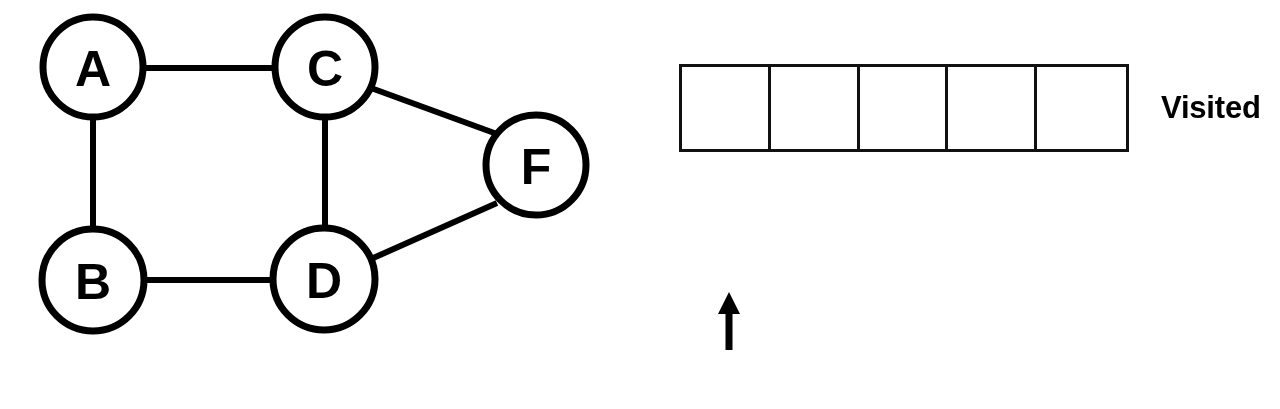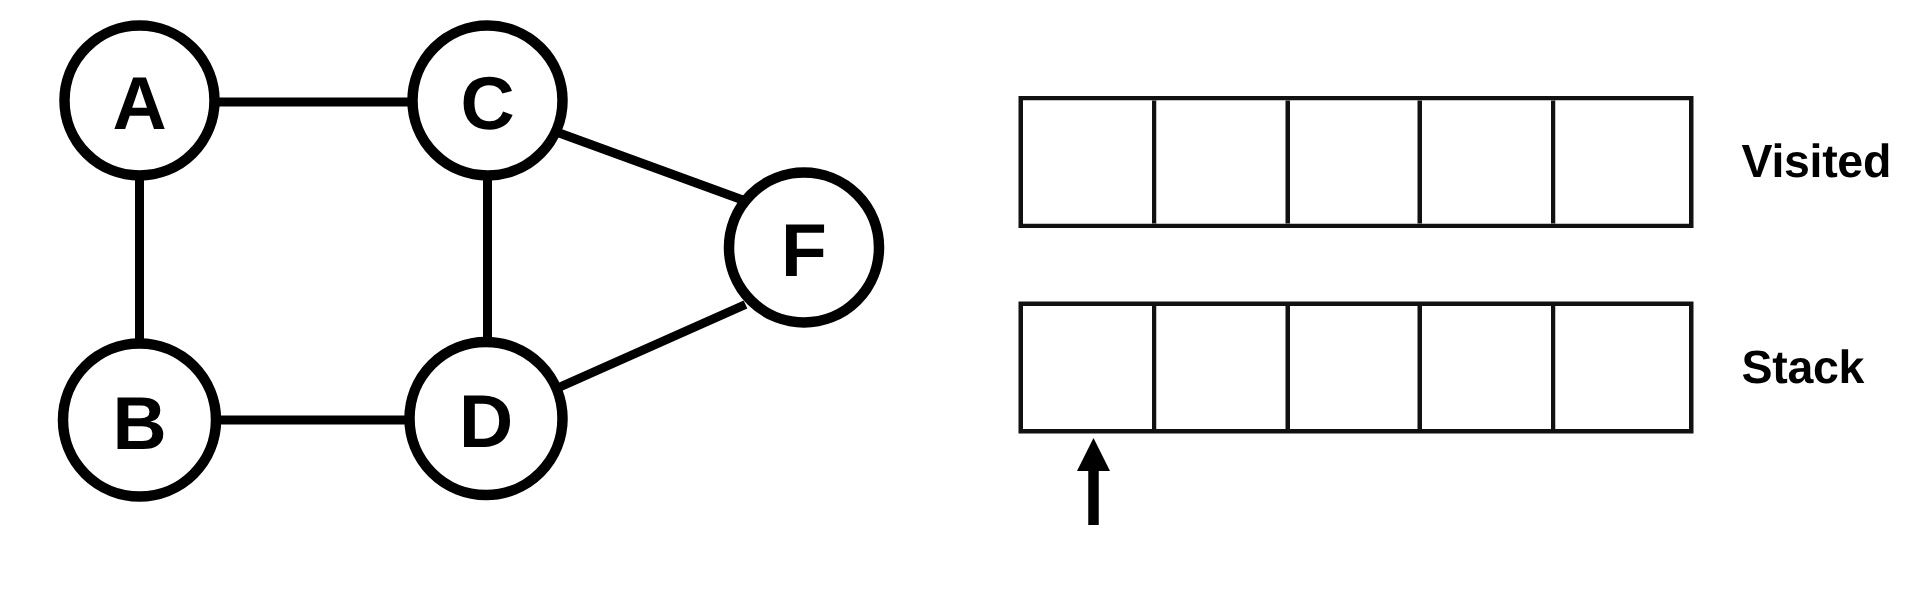--- a/index.html
+++ b/index.html
@@ -165,30 +165,20 @@
       <div class="cells">
         <div class="cell"></div>
         <div class="cell"></div>
         <div class="cell"></div>
         <div class="cell"></div>
         <div class="cell"></div>
       </div>
       <div class="array-label">Visited</div>
     </div>
 
-    <div class="array-row stack">
-      <div class="cells">
-        <div class="cell"></div>
-        <div class="cell"></div>
-        <div class="cell"></div>
-        <div class="cell"></div>
-        <div class="cell"></div>
-      </div>
-      <div class="array-label">Stack</div>
-    </div>
 
     <svg class="pointer-svg" viewBox="0 0 70 65">
       <line class="pointer-line" x1="34" y1="62" x2="34" y2="20"></line>
       <polygon class="pointer-head" points="34,4 23,26 45,26"></polygon>
     </svg>
 
 
   </div>
 </div>
 

